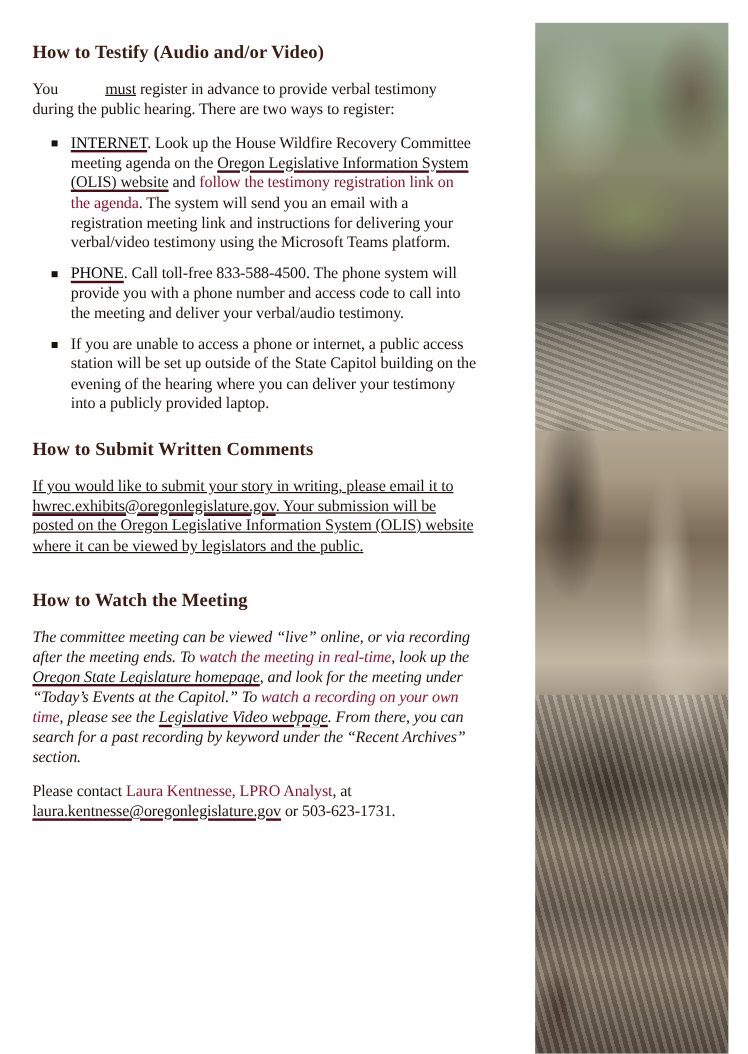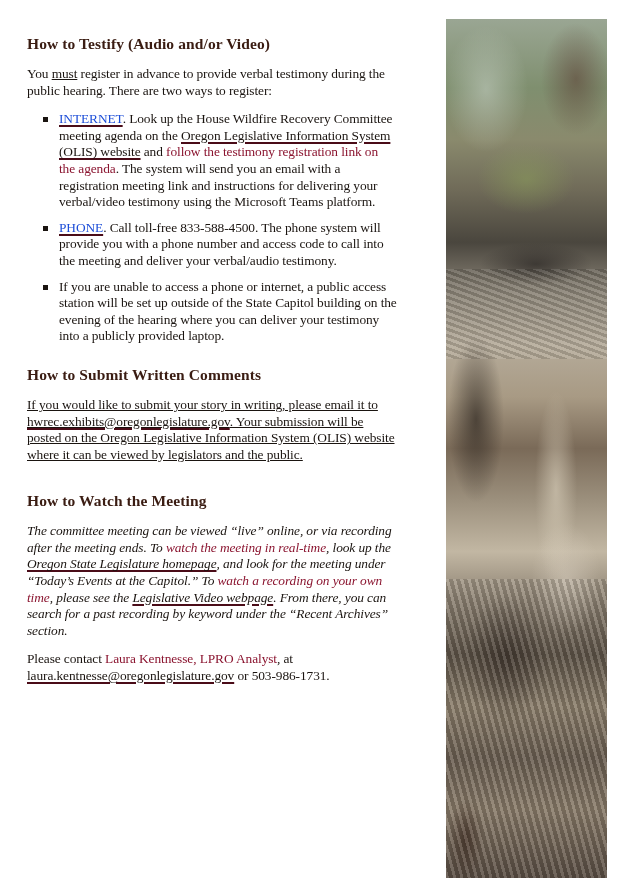--- a/index.html
+++ b/index.html
@@ -22,23 +22,23 @@
   .intro { margin-top: 12px; }
   ul {
     list-style: none; margin: 12px 0 0 0; padding: 0 0 0 32px;
   }
   li { position: relative; margin-bottom: 9px; }
   li .bullet {
     position: absolute; left: -16px; top: 6px; width: 5px; height: 5px; background: #1a1410;
   }
   .red { color: #8b1530; }
   .link { text-decoration: underline; text-decoration-color: #4a0c18; text-decoration-thickness: 1.5px; text-underline-offset: 2px; }
-  .link.red { color: #1d4ed8; }
+  .link.red { color: #000000; }
   .link.dark { color: #1a1410; }
-  .u { text-decoration: underline; }
+  .u { text-decoration: underline; margin-left: 36px; }
   .sec2-title { margin-top: 20px; }
   .sec2-body { margin-top: 12px; text-decoration: underline; }
   .sec3-title { margin-top: 28px; }
   .sec3-body { margin-top: 12px; font-style: italic; }
   .sec4-title { margin-top: 28px; }
   .sec4-body { margin-top: 12px; }
 
   .photo {
     position: absolute; left: 446px; top: 19px; width: 161px; height: 859px; overflow: hidden;
     background: linear-gradient(180deg,
@@ -89,21 +89,21 @@
         <span class="bullet"></span><span>If you are unable to access a phone or internet, a public access station will be set up outside of the State Capitol building on the evening of the hearing where you can deliver your testimony into a publicly provided laptop.</span>
       </li>
     </ul>
 
     <h2 class="sec2-title">How to Submit Written Comments</h2>
     <p class="sec2-body"><span>If you would like to submit your story in writing, please email it to </span><span class="link dark">hwrec.exhibits@oregonlegislature.gov</span><span>. Your submission will be posted on the Oregon Legislative Information System (OLIS) website where it can be viewed by legislators and the public.</span></p>
 
     <h2 class="sec3-title">How to Watch the Meeting</h2>
     <p class="sec3-body"><span>The committee meeting can be viewed “live” online, or via recording after the meeting ends. To </span><span class="red">watch the meeting in real-time</span><span>, look up the </span><span class="link dark">Oregon State Legislature homepage</span><span>, and look for the meeting under “Today’s Events at the Capitol.” To </span><span class="red">watch a recording on your own time</span><span>, please see the </span><span class="link dark">Legislative Video webpage</span><span>. From there, you can search for a past recording by keyword under the “Recent Archives” section.</span></p>
 
-    <p class="sec4-body"><span>Please contact </span><span class="red">Laura Kentnesse, LPRO Analyst</span><span>, at </span><span class="link dark">laura.kentnesse@oregonlegislature.gov</span><span> or 503-986-1731.</span></p>
+    <p class="sec4-body"><span>Please contact </span><span class="red">Laura Kentnesse, LPRO Analyst</span><span>, at </span><span class="link dark">laura.kentnesse@oregonlegislature.gov</span><span> or 503-623-1731.</span></p>
   </div>
 
   <div class="photo" title="Wildfire debris: burned corrugated metal roofing and ash among trees">
     <div class="layer1"></div>
     <div class="stripes2"></div>
     <div class="stripes"></div>
   </div>
 </div>
 
 </body></html>

